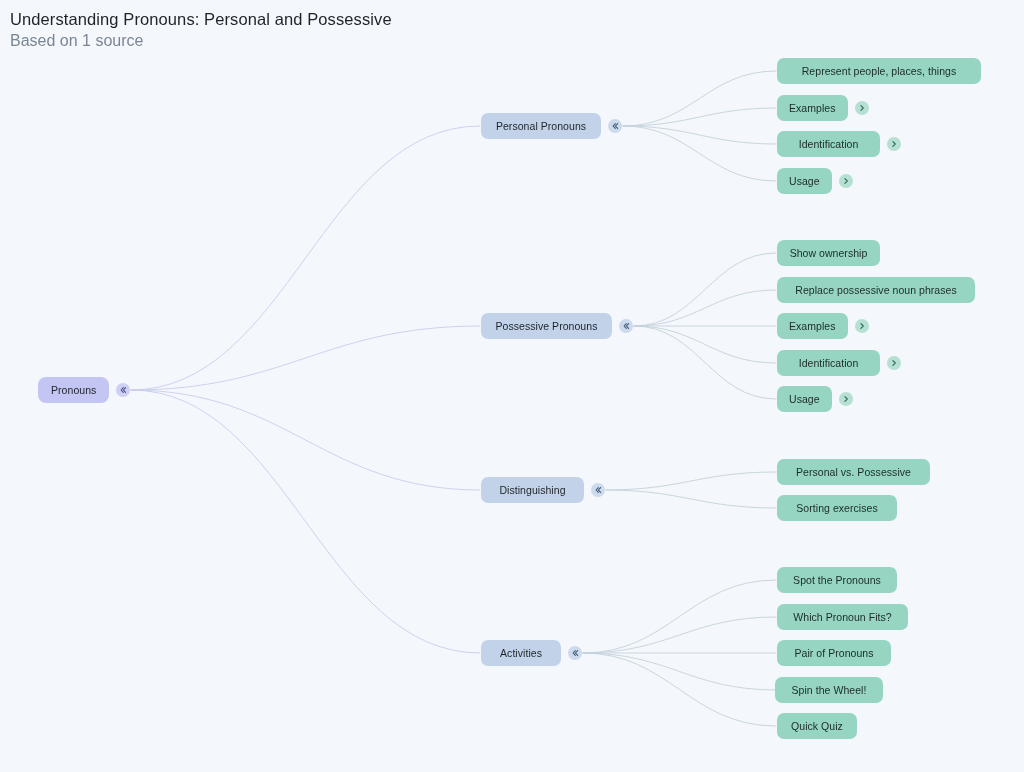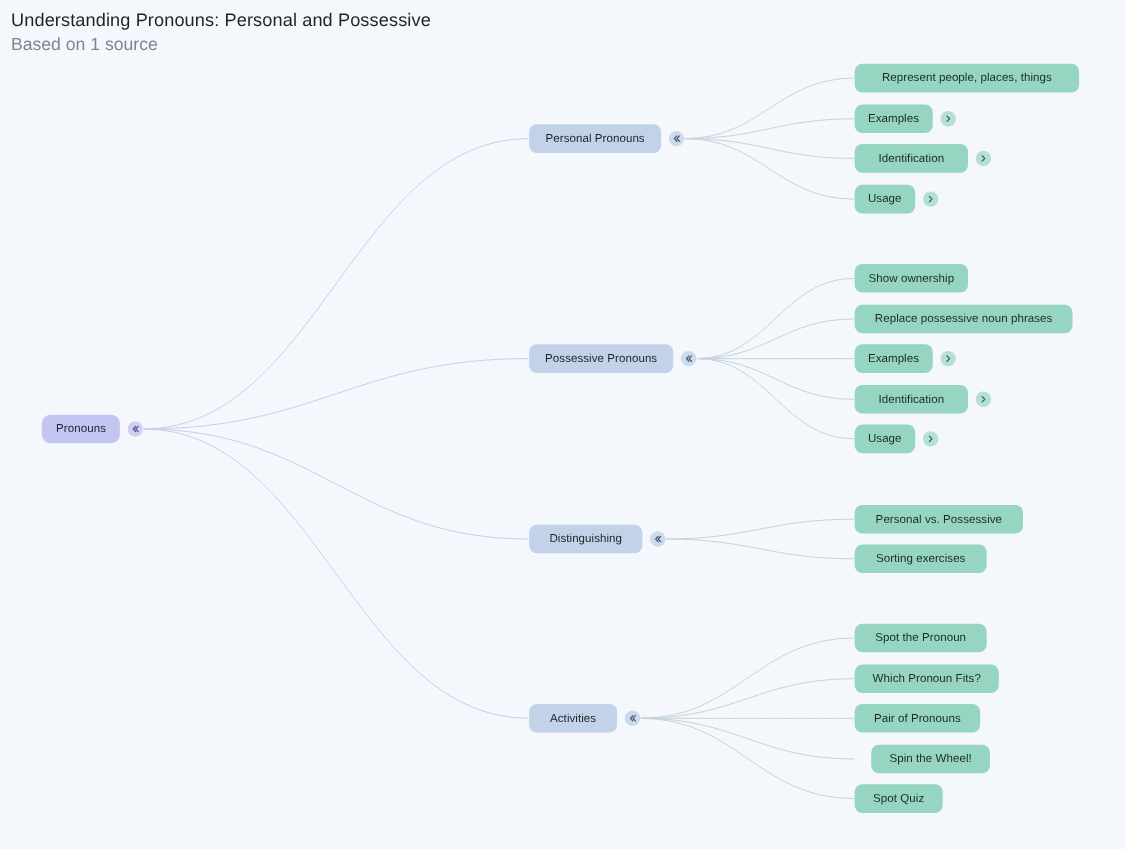--- a/index.html
+++ b/index.html
@@ -260,27 +260,27 @@
     </div>
     <div class="node node-branch" style="left: 481px; top: 640px;">
       <div class="node-box" style="min-width: 80px;">Activities</div>
       <div class="toggle toggle-blue">
         <svg width="8" height="8" viewBox="0 0 8 8">
           <path d="M4.3 1.6 L2.1 4 L4.3 6.4 M6.6 1.6 L4.4 4 L6.6 6.4" fill="none" stroke="currentColor" stroke-width="1.1" stroke-linecap="round" stroke-linejoin="round"></path>
         </svg>
       </div>
     </div>
     <div class="node node-leaf" style="left: 777px; top: 567px;">
-      <div class="node-box" style="min-width: 120px;">Spot the Pronoun</div>
+      <div class="node-box" style="min-width: 120px;">Spot the Pronouns</div>
     </div>
     <div class="node node-leaf" style="left: 777px; top: 604px;">
       <div class="node-box" style="min-width: 131px;">Which Pronoun Fits?</div>
     </div>
     <div class="node node-leaf" style="left: 777px; top: 640px;">
       <div class="node-box" style="min-width: 114px;">Pair of Pronouns</div>
     </div>
-    <div class="node node-leaf" style="left: 792px; top: 677px;">
+    <div class="node node-leaf" style="left: 775px; top: 677px;">
       <div class="node-box" style="min-width: 108px;">Spin the Wheel!</div>
     </div>
     <div class="node node-leaf" style="left: 777px; top: 713px;">
-      <div class="node-box" style="min-width: 80px;">Spot Quiz</div>
+      <div class="node-box" style="min-width: 80px;">Quick Quiz</div>
     </div>
   </div>
 
 </body></html>

